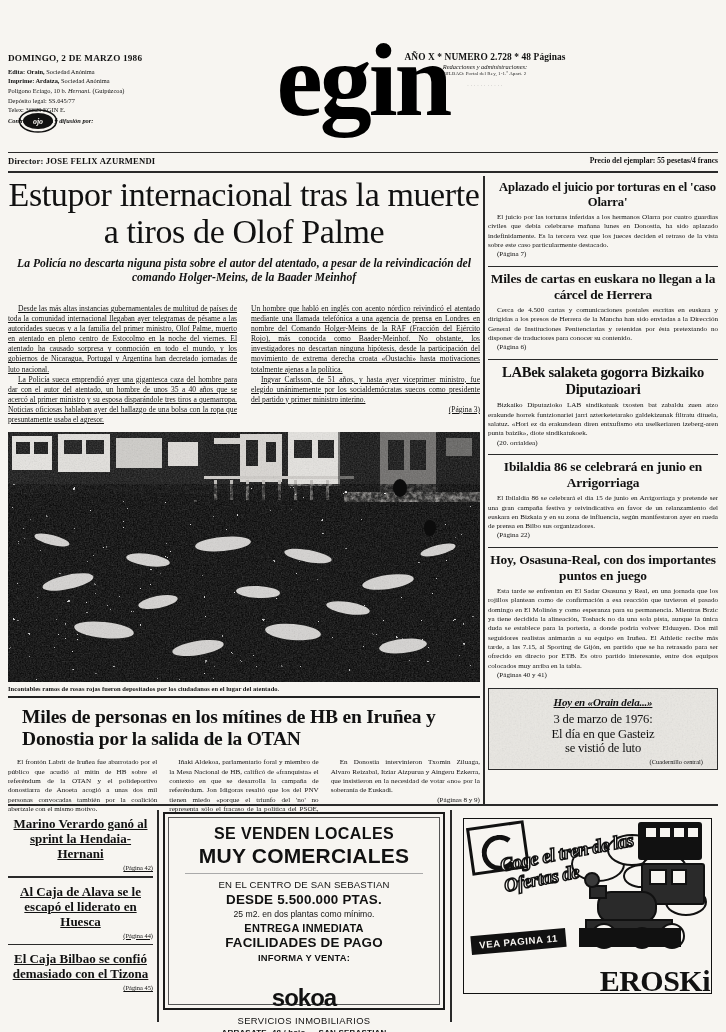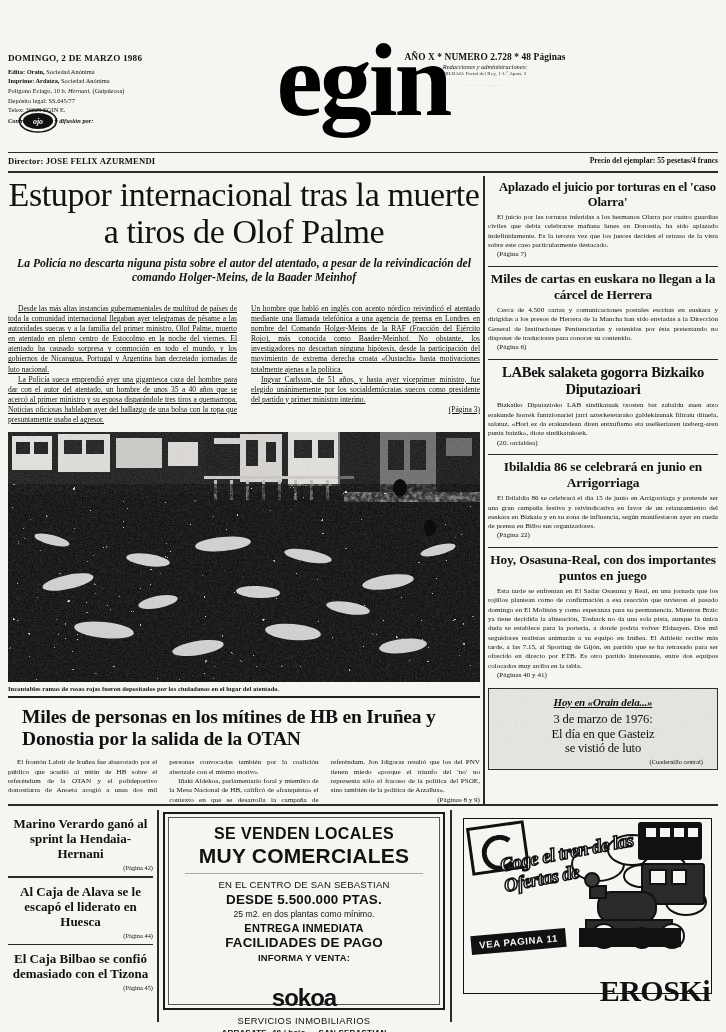--- a/index.html
+++ b/index.html
@@ -100,21 +100,21 @@
     position:relative;text-align:center;font-weight:normal;font-size:12.6px;
     line-height:14.4px;margin-top:4px;letter-spacing:-.2px;
   }
   .orain .t3{
     position:relative;text-align:right;font-size:6.4px;margin:3px 14px 0 0;
   }
 
   
   .bottom-rule{position:absolute;left:8px;top:804px;width:710px;height:2px;background:#2a2a2a;}
   .bleft{position:absolute;left:8px;top:810px;width:145px;}
-  .bleft .item{margin-bottom:3px;}
+  .bleft .item{margin-bottom:3px;text-decoration:underline;}
   .bleft h4{
     font-weight:bold;font-size:13px;line-height:15px;text-align:center;margin:6px 0 0 0;
   }
   .bleft .pg{text-align:right;font-size:6.4px;margin-top:3px;}
   .bleft .sep{height:1.5px;background:#2a2a2a;margin-top:5px;}
 
   .bvrule1{position:absolute;left:157px;top:810px;width:1.5px;height:212px;background:#2a2a2a;}
   .bvrule2{position:absolute;left:450px;top:810px;width:1.5px;height:212px;background:#2a2a2a;}
 
   .ad-sokoa{
@@ -146,21 +146,21 @@
     border:3px solid #111;transform:rotate(-8deg);background:#f7f5f1;}
   .ad-eroski .elogo:after{content:"";position:absolute;left:9px;top:8px;width:26px;height:26px;
     border:5px solid #111;border-radius:50%;border-right-color:transparent;}
   .ad-eroski .slogan{position:absolute;left:44px;top:28px;width:150px;
     font-family:"Liberation Serif",serif;font-style:italic;font-weight:bold;
     font-size:19px;line-height:21px;transform:rotate(-11deg);
     color:#f7f5f1;-webkit-text-stroke:1.5px #111;letter-spacing:-.5px;}
   .ad-eroski .vea{position:absolute;left:14px;top:120px;background:#111;color:#f7f5f1;
     font-family:"Liberation Sans",sans-serif;font-weight:bold;font-size:9.6px;
     padding:4px 8px;transform:rotate(-5deg);letter-spacing:.6px;}
-  .ad-eroski .brand{position:absolute;right:8px;bottom:2px;
+  .ad-eroski .brand{position:absolute;right:8px;bottom:12px;
     font-family:"Liberation Serif",serif;font-weight:bold;font-size:30px;
     letter-spacing:-.5px;color:#111;}
   .ad-eroski .train{position:absolute;right:2px;top:4px;width:170px;height:150px;}
 </style>
 </head>
 <body>
 
 <div class="page">
 
   <div class="masthead">
@@ -314,20 +314,21 @@
     </div>
 
     <div class="caption">Incontables ramos de rosas rojas fueron depositados por los ciudadanos en el lugar del atentado.</div>
     <div class="hr-thick"></div>
 
     <h2 class="hb">Miles de personas en los mítines de HB en Iruñea y Donostia por la salida de la OTAN</h2>
 
     <div class="threecol">
       <p>El frontón Labrit de Iruñea fue abarrotado por el público que acudió al mitin de HB sobre el referéndum de la OTAN y el polideportivo donostiarra de Anoeta acogió a unas dos mil personas convocadas también por la coalición abertzale con el mismo motivo.</p>
       <p>Iñaki Aldekoa, parlamentario foral y miembro de la Mesa Nacional de HB, calificó de «franquista» el contexto en que se desarrolla la campaña de referéndum. Jon Idigoras resaltó que los del PNV tienen miedo «porque el triunfo del 'no' no representa sólo el fracaso de la política del PSOE, sino también de la política de Arzallus».</p>
+      <p>En Donostia intervinieron Txomin Ziluaga, Alvaro Reizabal, Itziar Aizpurua y Aingeru Ezkerra, que insistieron en la necesidad de votar «no» por la soberanía de Euskadi.</p>
       <p class="pagref">(Páginas 8 y 9)</p>
     </div>
   </div>
 
   <div class="right-col">
 
     <div class="rb">
       <h3 class="sm">Aplazado el juicio por torturas en el 'caso Olarra'</h3>
       <p>El juicio por las torturas inferidas a los hermanos Olarra por cuatro guardias civiles que debía celebrarse mañana lunes en Donostia, ha sido aplazado indefinidamente. Es la tercera vez que los jueces deciden el retraso de la vista sobre este caso particularmente destacado.</p>
       <p class="pagref">(Página 7)</p>

